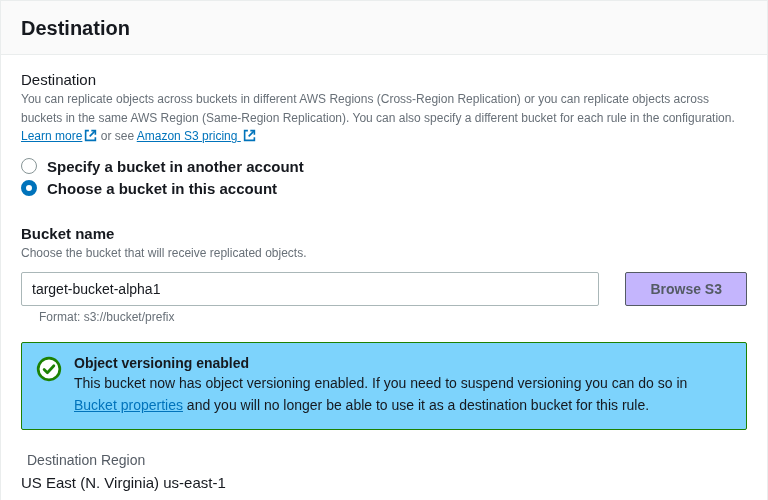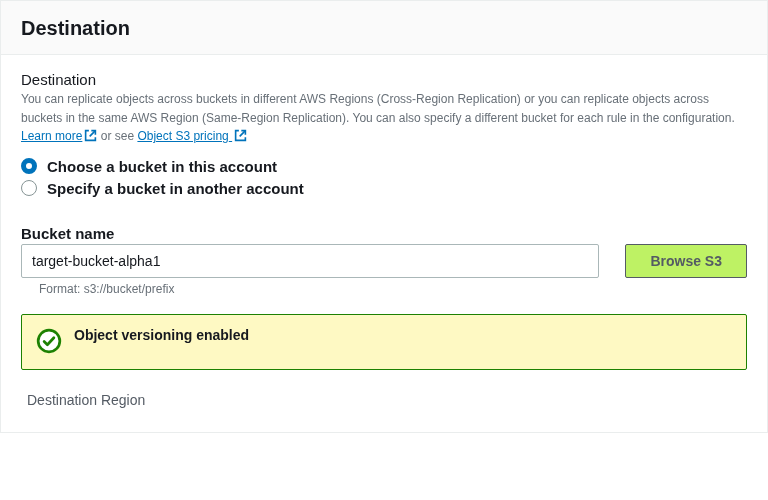--- a/index.html
+++ b/index.html
@@ -87,38 +87,38 @@
     flex: 1;
     border: 1px solid #aab7b8;
     border-radius: 2px;
     padding: 6px 10px;
     font-size: 14px;
     color: #16191f;
     height: 34px;
   }
   .btn {
     border: 1px solid #545b64;
-    background: #bef264;
+    background: #c4b5fd;
     color: #545b64;
     font-weight: 700;
     font-size: 14px;
     padding: 0 24px;
     border-radius: 2px;
     height: 34px;
     cursor: pointer;
     text-align: center;
   }
   .format-hint {
     font-size: 12px;
     color: #687078;
     margin: 4px 0 18px 18px;
   }
   .alert {
     border: 1px solid #1d8102;
-    background: #fef9c3;
+    background: #7dd3fc;
     border-radius: 2px;
     padding: 12px 14px;
     display: flex;
     gap: 12px;
     margin-bottom: 22px;
   }
   .alert-icon { flex: 0 0 auto; margin-top: 1px;}
   .alert-content { flex: 1; }
   .alert-title {
     font-weight: 700;
@@ -154,53 +154,58 @@
   </div>
 
   <div class="panel-body">
 
     <p class="section-label">Destination</p>
     <p class="help">
       <span>You can replicate objects across buckets in different AWS Regions (Cross-Region Replication) or you can replicate objects across buckets in the same AWS Region (Same-Region Replication). You can also specify a different bucket for each rule in the configuration. </span><a href="#" class="link"><span>Learn more</span><span class="ext-icon"><svg width="13" height="13" viewBox="0 0 16 16" fill="none" stroke="#0073bb" stroke-width="2">
               <path d="M6 2H2v12h12v-4"></path>
               <path d="M9 2h5v5"></path>
               <path d="M14 2L7 9"></path>
-            </svg></span></a><span> or see </span><a href="#" class="link"><span>Object S3 pricing</span> <span class="ext-icon"><svg width="13" height="13" viewBox="0 0 16 16" fill="none" stroke="#0073bb" stroke-width="2">
+            </svg></span></a><span> or see </span><a href="#" class="link"><span>Amazon S3 pricing</span> <span class="ext-icon"><svg width="13" height="13" viewBox="0 0 16 16" fill="none" stroke="#0073bb" stroke-width="2">
               <path d="M6 2H2v12h12v-4"></path>
               <path d="M9 2h5v5"></path>
               <path d="M14 2L7 9"></path>
             </svg></span></a>
     </p>
 
     <div class="radio-group">
       <div class="radio-row">
+        <span class="radio"></span>
+        <span class="radio-label">Specify a bucket in another account</span>
+      </div>
+      <div class="radio-row">
         <span class="radio selected"></span>
         <span class="radio-label">Choose a bucket in this account</span>
       </div>
-      <div class="radio-row">
-        <span class="radio"></span>
-        <span class="radio-label">Specify a bucket in another account</span>
-      </div>
     </div>
 
     <p class="section-label bold">Bucket name</p>
+    <p class="help">Choose the bucket that will receive replicated objects.</p>
     <div class="field-row">
       <input type="text" class="text-input" value="target-bucket-alpha1" style="">
       <button class="btn">Browse S3</button>
     </div>
     <p class="format-hint">Format: s3://bucket/prefix</p>
 
     <div class="alert">
       <div class="alert-icon">
         <svg width="26" height="26" viewBox="0 0 24 24" fill="none">
             <circle cx="12" cy="12" r="10" stroke="#1d8102" stroke-width="2.5" fill="#fff"></circle>
             <path d="M7.5 12.5l3 3 6-6.5" stroke="#1d8102" stroke-width="2.5" fill="none" stroke-linecap="round" stroke-linejoin="round"></path>
           </svg>
       </div>
       <div class="alert-content">
         <p class="alert-title">Object versioning enabled</p>
+        <p class="alert-text">
+          <span>This bucket now has object versioning enabled. If you need to suspend versioning you can do so in </span><a href="#" class="link">Bucket properties</a><span> and you will no longer be able to use it as a destination bucket for this rule.</span>
+        </p>
       </div>
     </div>
 
     <p class="region-label">Destination Region</p>
+    <p class="region-value">US East (N. Virginia) us-east-1</p>
 
   </div>
 </div>
 
 </body></html>

